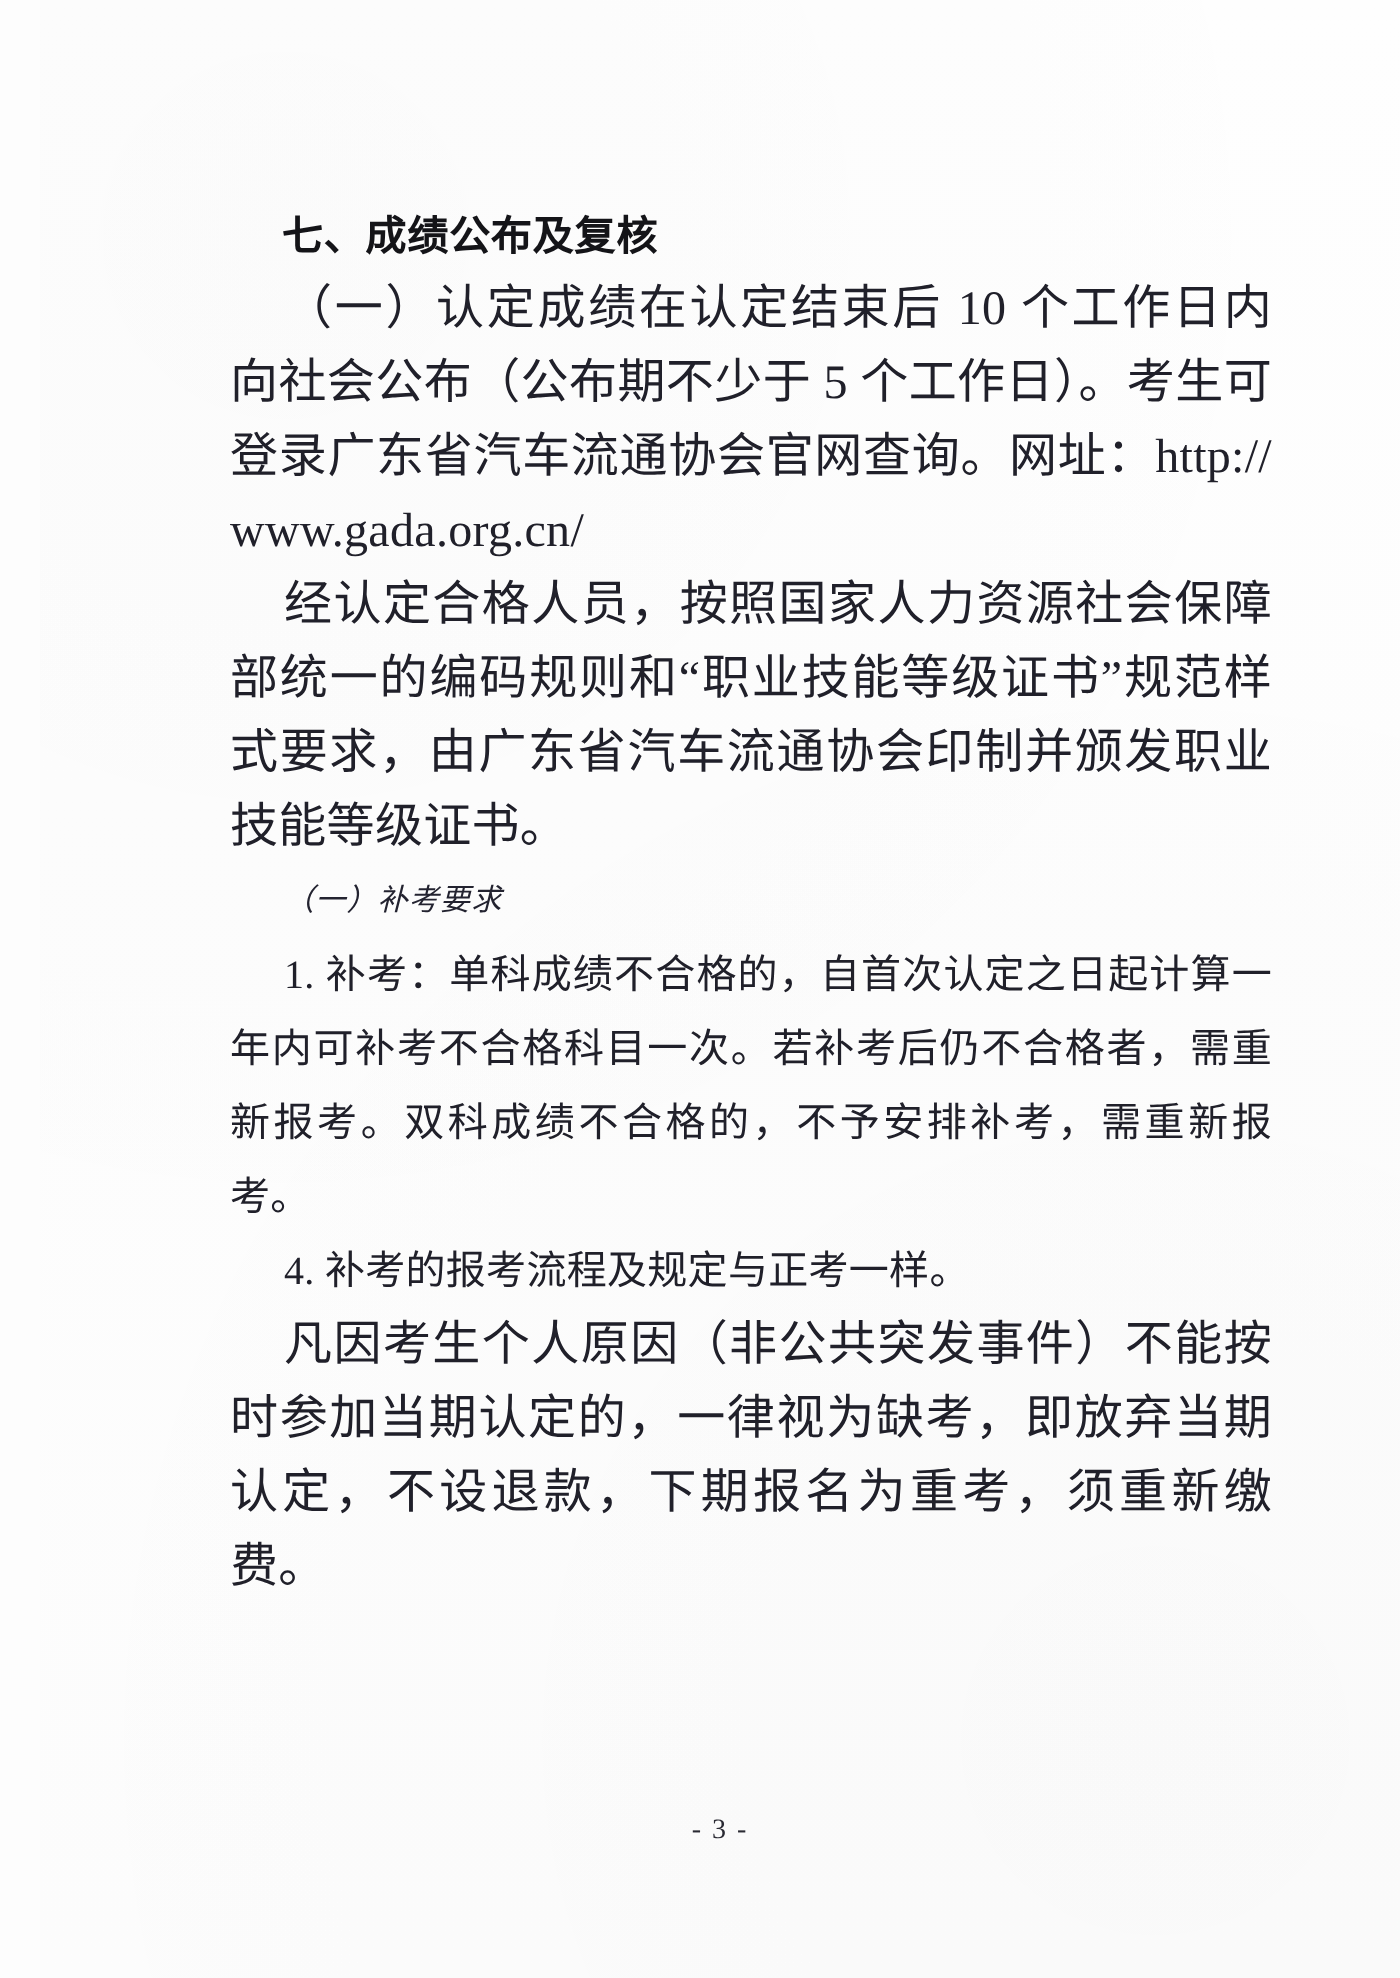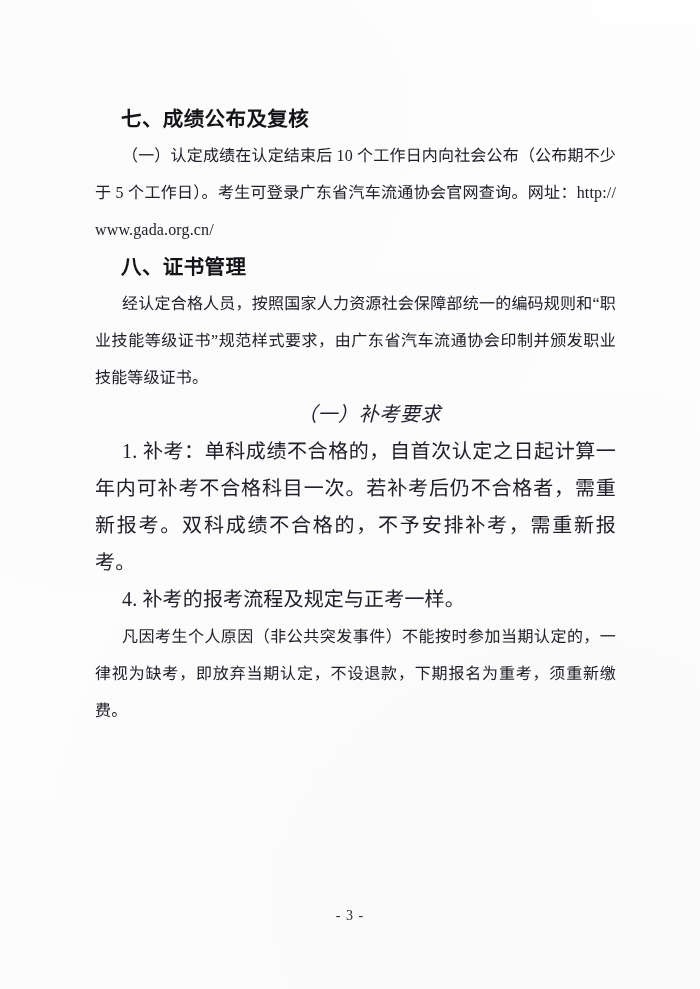--- a/index.html
+++ b/index.html
@@ -18,20 +18,21 @@
   }
 
   
   .page {
     position: absolute;
     inset: 0;
     background:
       radial-gradient(circle at 18% 12%, rgba(0,0,0,0.012) 0%, rgba(0,0,0,0) 55%),
       radial-gradient(circle at 82% 88%, rgba(0,0,0,0.010) 0%, rgba(0,0,0,0) 60%),
       linear-gradient(180deg, #fefefe 0%, #fdfdfd 40%, #fcfcfc 100%);
+    margin-left: 20px;
   }
 
   .content {
     position: absolute;
     left: 95px;
     top: 100px;
     width: 521px;
   }
 
   
@@ -42,43 +43,42 @@
     line-height: 37px;
     letter-spacing: 0.4px;
     text-indent: 26px;
     color: #141418;
     margin: 0;
     white-space: nowrap;
   }
 
   
   .para {
-    font-size: 16px;
+    font-size: 24px;
     line-height: 37px;
     text-align: justify;
     text-justify: inter-character;
     text-indent: 27px;
     margin: 0;
     color: #20202a;
     letter-spacing: 0.15px;
     word-break: break-all;
   }
 
   
   .subhead {
-    font-size: 20px;
+    font-size: 15px;
     line-height: 37px;
     text-indent: 27px;
     margin: 0;
     color: #232330;
     font-style: italic;
     font-family: "Liberation Serif", "DejaVu Serif", serif;
     letter-spacing: 0.6px;
     white-space: nowrap;
-    text-align: center;
   }
 
   
   .numitem {
     font-size: 20px;
     line-height: 37px;
     text-align: justify;
     text-justify: inter-character;
     text-indent: 27px;
     margin: 0;
@@ -99,21 +99,20 @@
     letter-spacing: 1px;
   }
 </style>
 </head>
 <body>
 
 <div class="page">
   <div class="content" id="doc-body">
       <div class="heading">七、成绩公布及复核</div>
       <div class="para">（一）认定成绩在认定结束后 10 个工作日内向社会公布（公布期不少于 5 个工作日）。考生可登录广东省汽车流通协会官网查询。网址：http://www.gada.org.cn/</div>
-      <div class="heading">八、证书管理</div>
       <div class="para">经认定合格人员，按照国家人力资源社会保障部统一的编码规则和“职业技能等级证书”规范样式要求，由广东省汽车流通协会印制并颁发职业技能等级证书。</div>
       <div class="subhead">（一）补考要求</div>
       <div class="numitem">1. 补考：单科成绩不合格的，自首次认定之日起计算一年内可补考不合格科目一次。若补考后仍不合格者，需重新报考。双科成绩不合格的，不予安排补考，需重新报考。</div>
       <div class="numitem">4. 补考的报考流程及规定与正考一样。</div>
       <div class="para">凡因考生个人原因（非公共突发事件）不能按时参加当期认定的，一律视为缺考，即放弃当期认定，不设退款，下期报名为重考，须重新缴费。</div>
     </div>
 
   <div class="page-number">- 3 -</div>
 </div>
 

